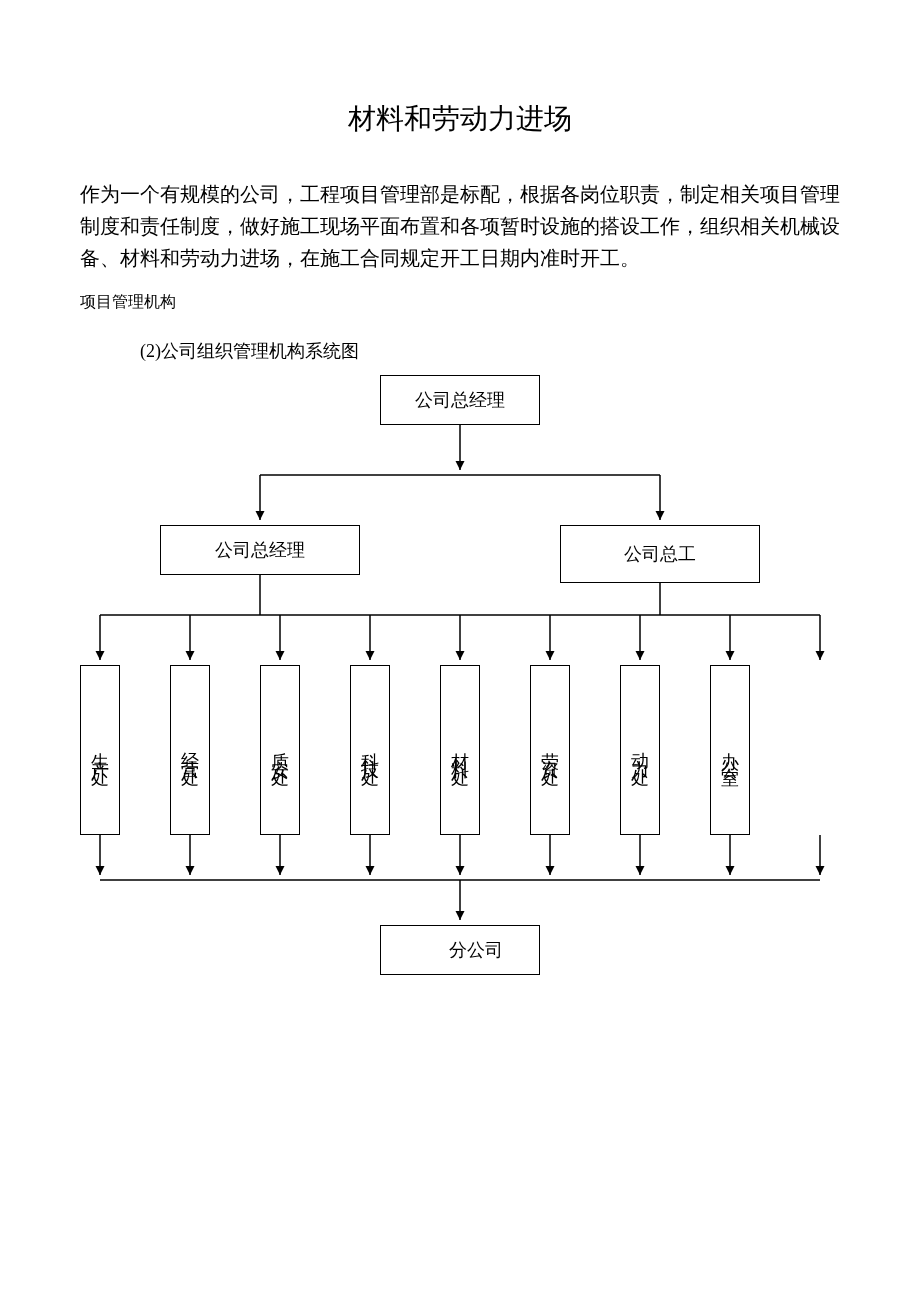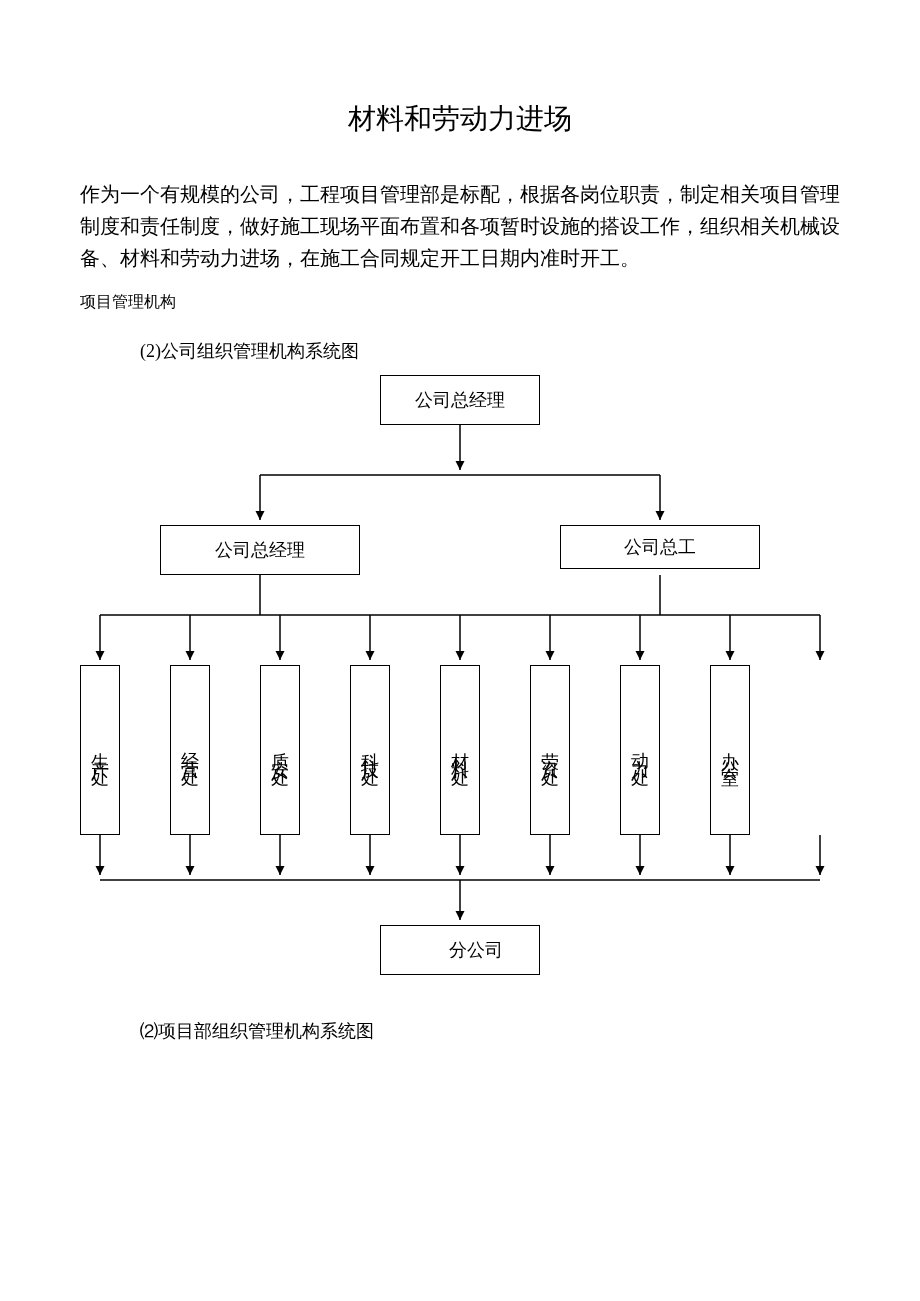--- a/index.html
+++ b/index.html
@@ -105,21 +105,21 @@
       <line x1="470" y1="460" x2="470" y2="500" stroke="#000" stroke-width="1.5" marker-end="url(#ah)"></line>
       <line x1="560" y1="460" x2="560" y2="500" stroke="#000" stroke-width="1.5" marker-end="url(#ah)"></line>
       <line x1="650" y1="460" x2="650" y2="500" stroke="#000" stroke-width="1.5" marker-end="url(#ah)"></line>
       <line x1="740" y1="460" x2="740" y2="500" stroke="#000" stroke-width="1.5" marker-end="url(#ah)"></line>
       <line x1="20" y1="505" x2="740" y2="505" stroke="#000" stroke-width="1.5"></line>
       <line x1="380" y1="505" x2="380" y2="545" stroke="#000" stroke-width="1.5" marker-end="url(#ah)"></line>
     </svg>
 
     <div class="box" style="left:300px; top:0; width:160px; height:50px;">公司总经理</div>
     <div class="box" style="left:80px; top:150px; width:200px; height:50px;">公司总经理</div>
-    <div class="box" style="left:480px; top:150px; width:200px; height:44px;">公司总工</div>
+    <div class="box" style="left:480px; top:150px; width:200px; height:58px;">公司总工</div>
 
     <div class="box" style="left:0px;   top:290px; width:40px; height:170px; flex-direction:column; letter-spacing:0; padding:6px 0; writing-mode:horizontal-tb;">
         <span style="writing-mode:vertical-rl; letter-spacing:8px;">生产处</span>
       </div>
     <div class="box" style="left:90px;  top:290px; width:40px; height:170px;">
         <span style="writing-mode:vertical-rl; letter-spacing:8px;">经营处</span>
       </div>
     <div class="box" style="left:180px; top:290px; width:40px; height:170px;">
         <span style="writing-mode:vertical-rl; letter-spacing:8px;">质安处</span>
       </div>
@@ -135,14 +135,13 @@
     <div class="box" style="left:540px; top:290px; width:40px; height:170px;">
         <span style="writing-mode:vertical-rl; letter-spacing:8px;">动力处</span>
       </div>
     <div class="box" style="left:630px; top:290px; width:40px; height:170px;">
         <span style="writing-mode:vertical-rl; letter-spacing:8px;">办公室</span>
       </div>
 
     <div class="box" style="left:300px; top:550px; width:160px; height:50px;padding-left:32px;">分公司</div>
   </div>
 
-  <div class="sub-h2">⑵项目部组织管理机构系统图</div>
 </div>
 
 </body></html>

